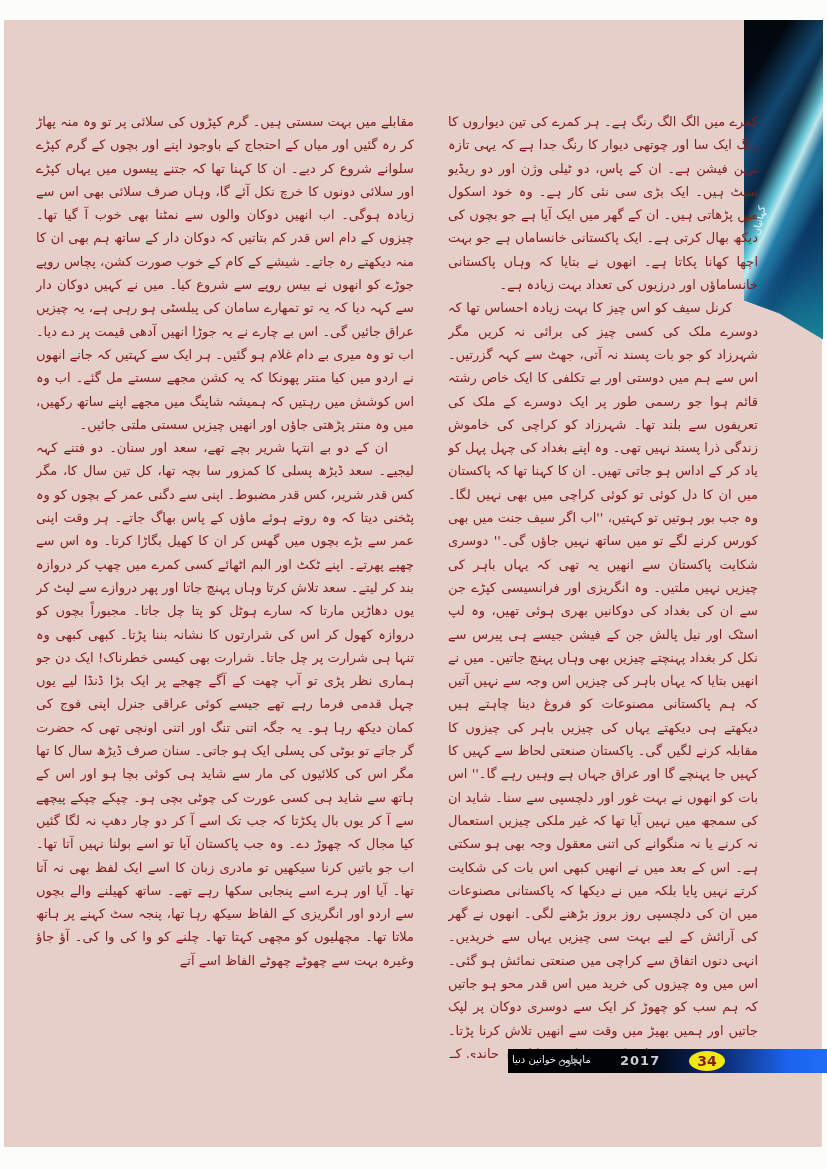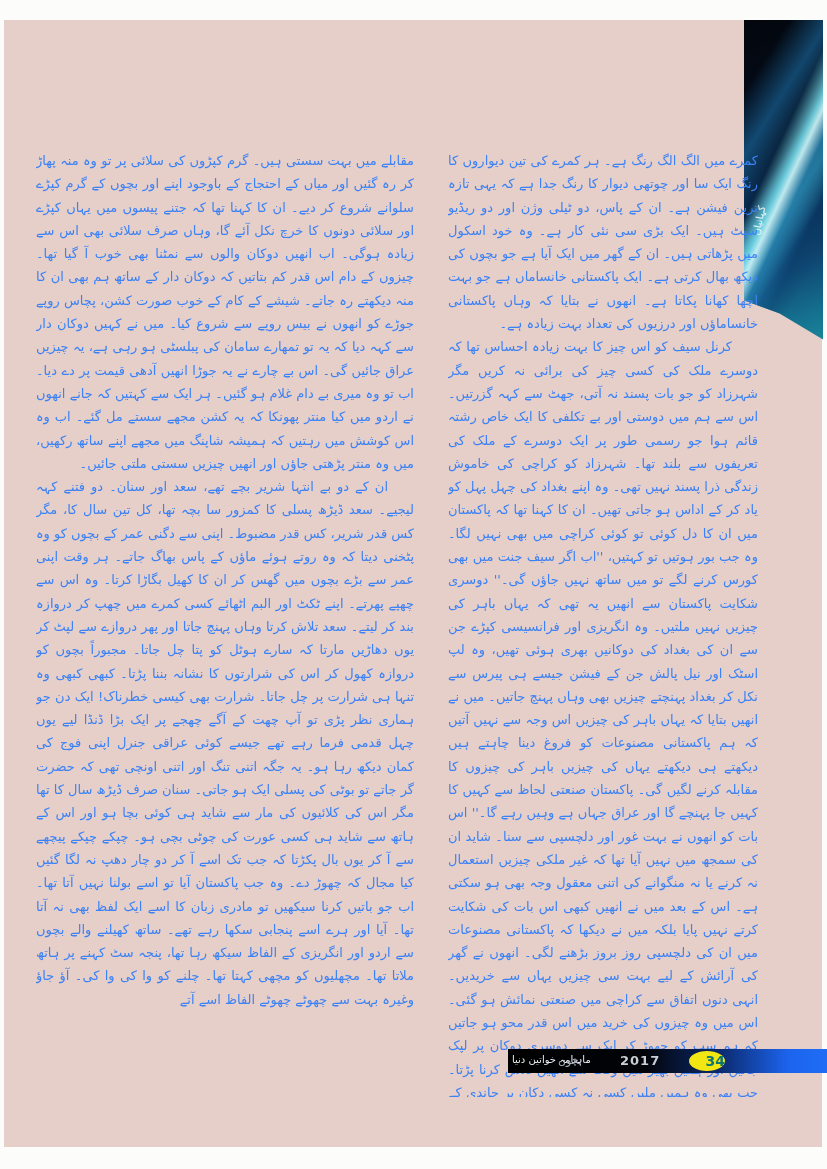--- a/index.html
+++ b/index.html
@@ -24,21 +24,21 @@
   .strip-label{
     position:absolute;left:731px;top:215px;width:56px;
     transform:rotate(-78deg);transform-origin:center;
     color:#e9f5f7;font-size:10px;text-align:center;
     direction:rtl;white-space:nowrap;
   }
   
   .col{
     position:absolute;top:110px;height:948px;overflow:hidden;
     direction:rtl;text-align:justify;
-    color:#3b82f6;font-size:13px;line-height:23.3px;margin-top:39px;
+    color:#7f1d1d;font-size:13px;line-height:23.3px;
   }
   .col-right{left:448px;width:310px;}
   .col-left{left:36px;width:378px;}
   .col p{margin:0;padding:0;}
   .col p.indent{text-indent:26px;}
   
   .footer-bar{
     position:absolute;left:508px;top:1049px;width:342px;height:24px;
     background:linear-gradient(90deg,#000 0%,#020409 40%,#0c2a6e 62%,#1c64ee 82%,#2272f8 100%);
   }
@@ -50,22 +50,22 @@
     position:absolute;left:50px;top:5px;color:#aab2bb;font-size:11px;
     direction:rtl;white-space:nowrap;
   }
   .footer-year{
     position:absolute;left:112px;top:4px;color:#c9ced5;font-size:13px;
     font-weight:bold;letter-spacing:1px;text-align:center;
   }
   .page-badge{
     position:absolute;left:181px;top:2px;width:36px;height:20px;
     background:#f2e713;border-radius:50%;
-    color:#0f766e;font-size:14px;font-weight:bold;
-    text-align:right;line-height:20px;
+    color:#7f1d1d;font-size:14px;font-weight:bold;
+    text-align:center;line-height:20px;
   }
 </style>
 </head>
 <body>
 
 <div class="page"></div>
 
 <div class="wave-strip"></div>
 <div class="strip-label">کہانیاں</div>
 

